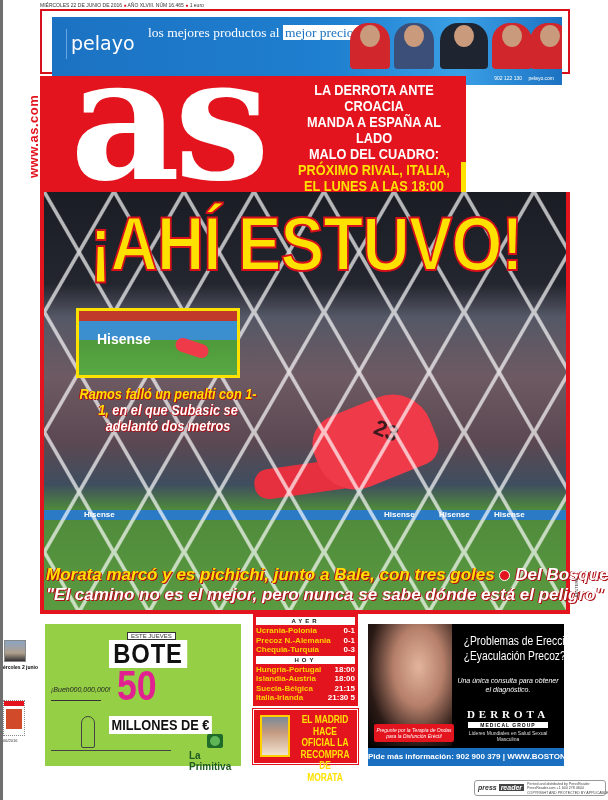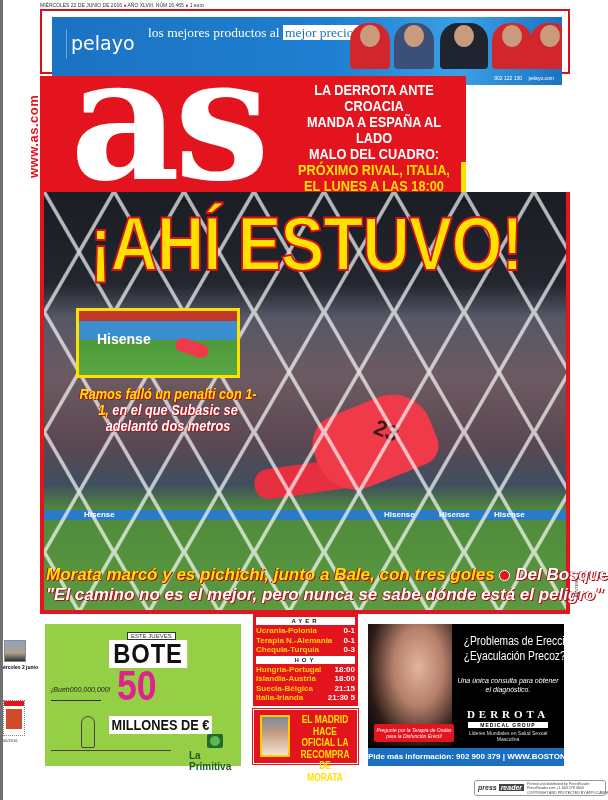--- a/index.html
+++ b/index.html
@@ -212,21 +212,21 @@
   <div class="prim-logo">La Primitiva</div>
 </div>
 
 <div class="results">
   <div class="res-hdr">AYER</div>
   <div class="res-row">
       <span>Ucrania-Polonia</span>
       <span class="val">0-1</span>
     </div>
   <div class="res-row">
-      <span>Terapia N.-Alemania</span>
+      <span>Precoz N.-Alemania</span>
       <span class="val">0-1</span>
     </div>
   <div class="res-row">
       <span>Chequia-Turquía</span>
       <span class="val">0-3</span>
     </div>
   <div class="res-hdr">HOY</div>
   <div class="res-row">
       <span>Hungría-Portugal</span>
       <span class="val">18:00</span>

